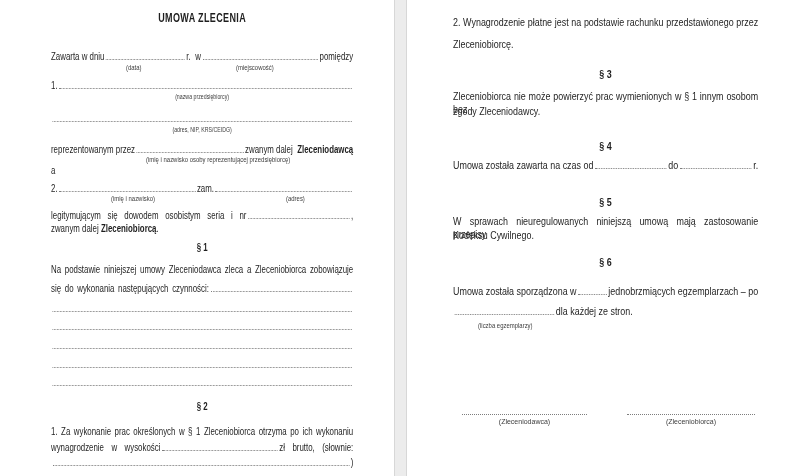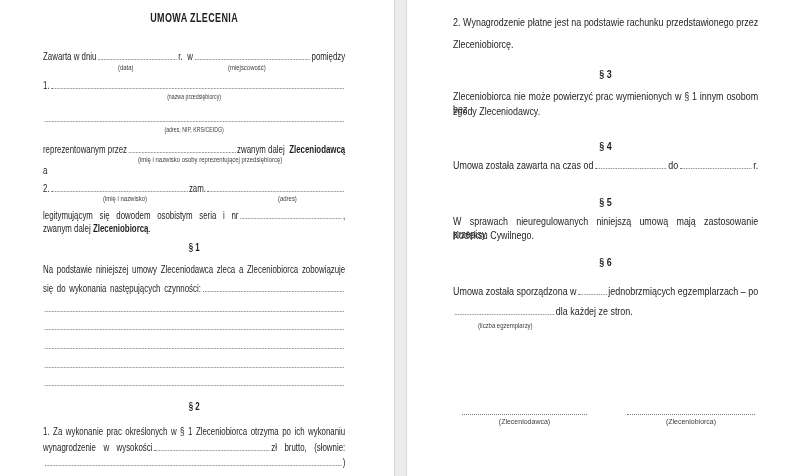--- a/index.html
+++ b/index.html
@@ -2,21 +2,21 @@
 <html><head>
 <meta charset="utf-8">
 <style>
   html,body { margin:0; padding:0; background:#ffffff; }
   .screen {
     position:relative; width:800px; height:476px; overflow:hidden;
     background:#ffffff; font-family:"Liberation Sans","DejaVu Sans",sans-serif;
     color:#1e1e1e; font-size:10.5px;
   }
   .page { position:absolute; top:0; height:476px; background:#ffffff; }
-  #page1 { left:0; width:394px; }
+  #page1 { left:8px; width:394px; }
   #page2 { left:407px; width:393px; }
   .gutter {
     position:absolute; left:394px; top:0; width:13px; height:476px;
     background:#ececec; border-left:1px solid #d7d7d7; border-right:1px solid #d7d7d7;
     box-sizing:border-box;
   }
   
   .ln {
     position:absolute; line-height:13px; white-space:nowrap;
     transform-origin:0 0;

